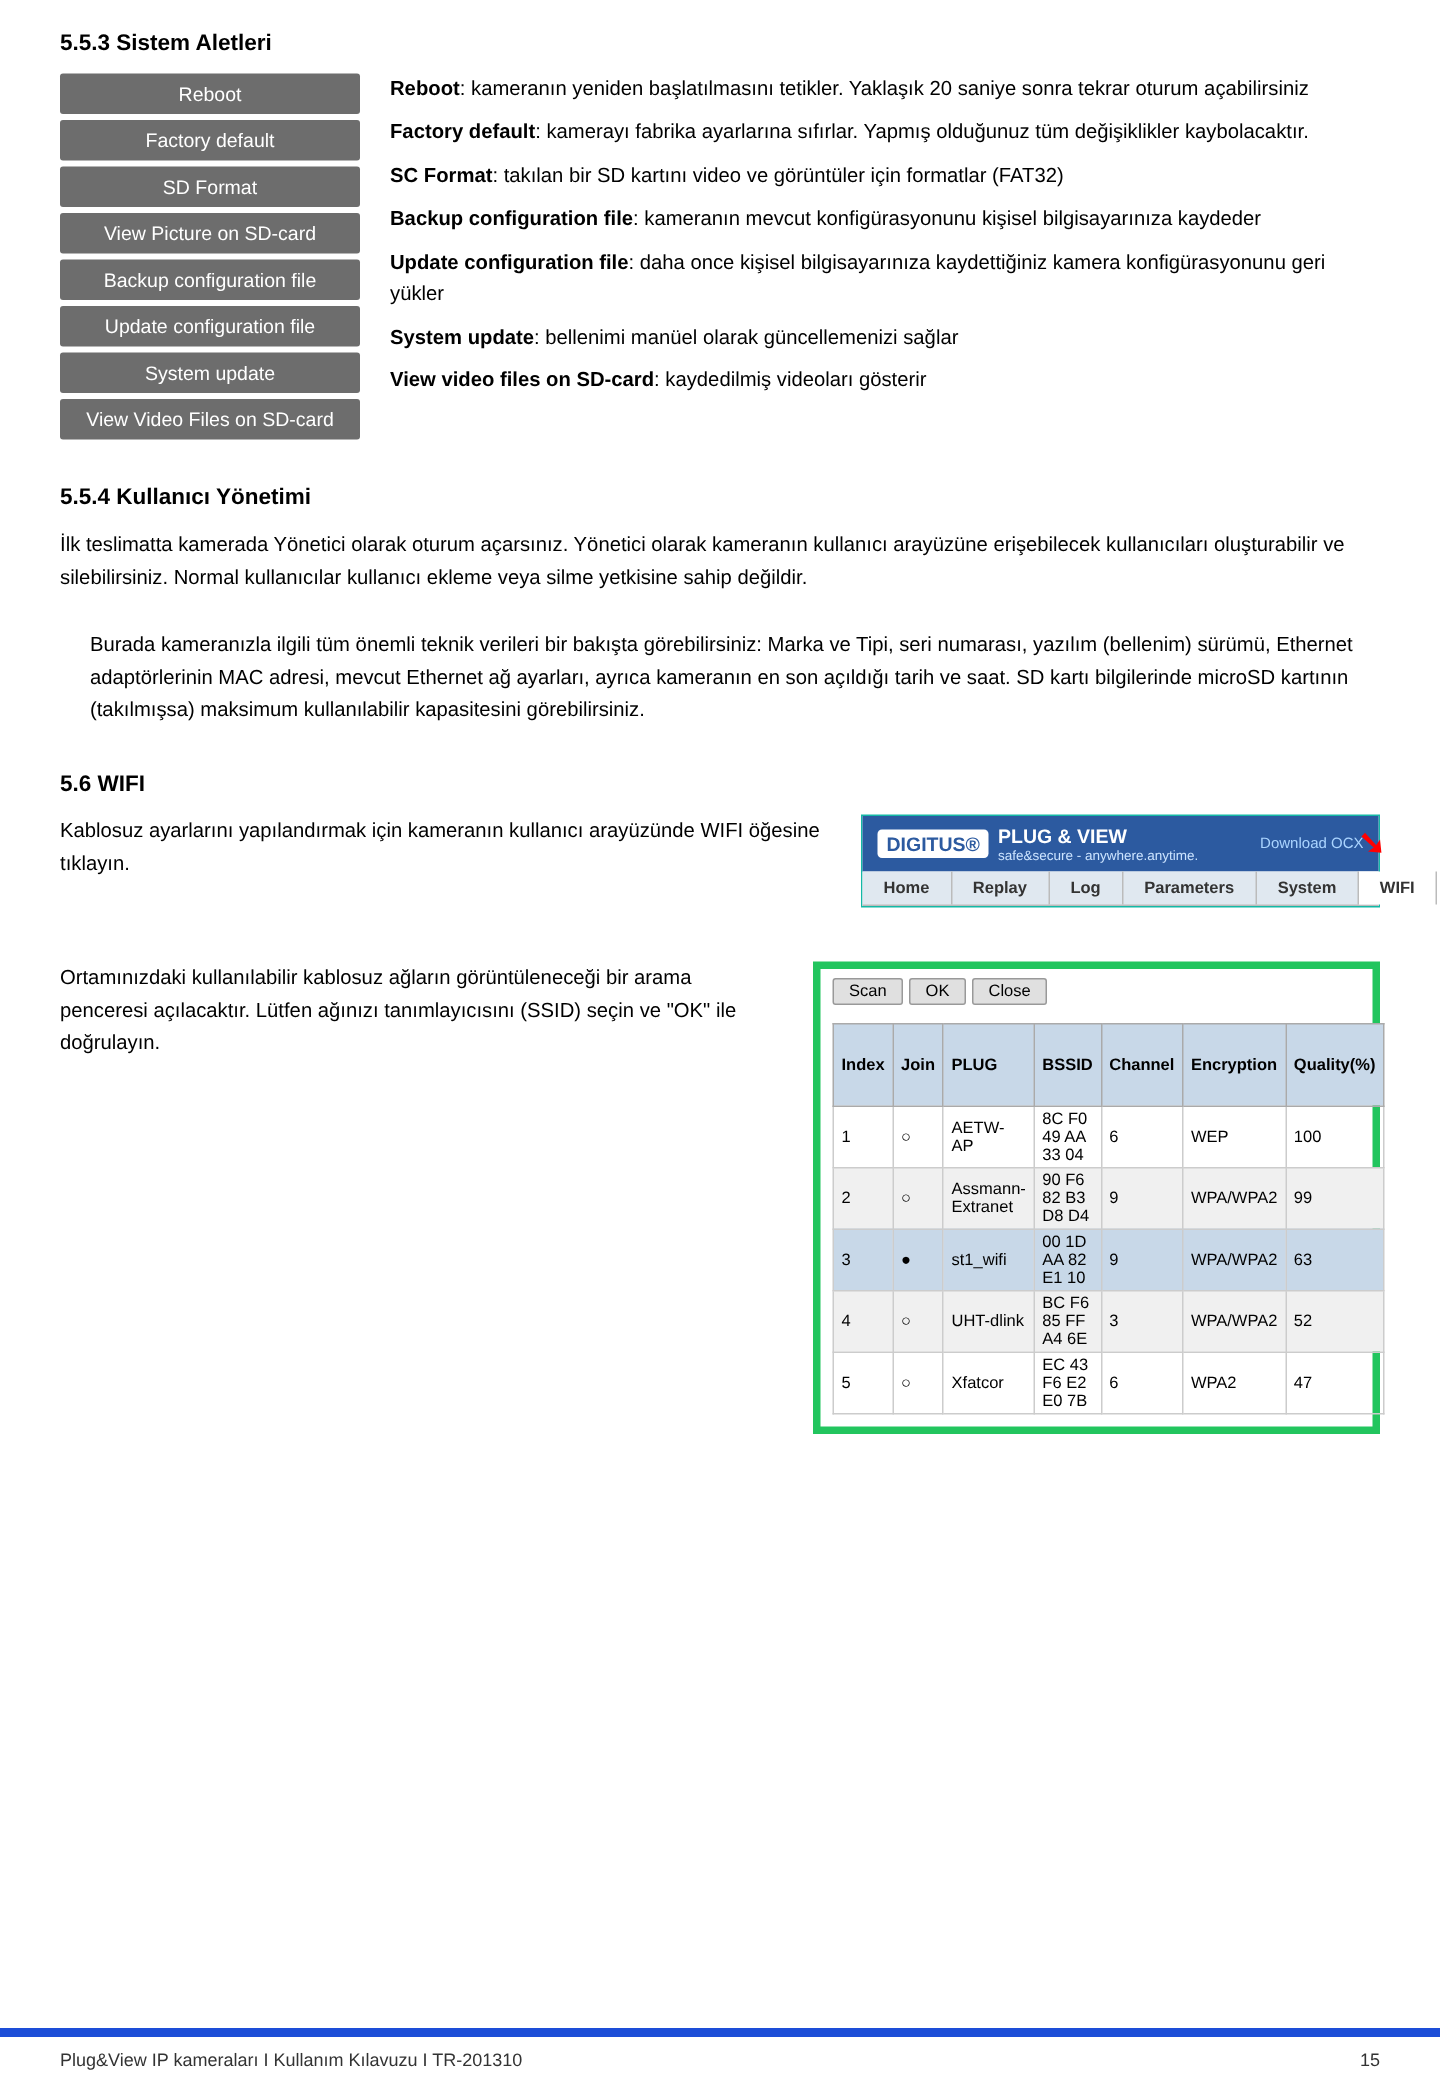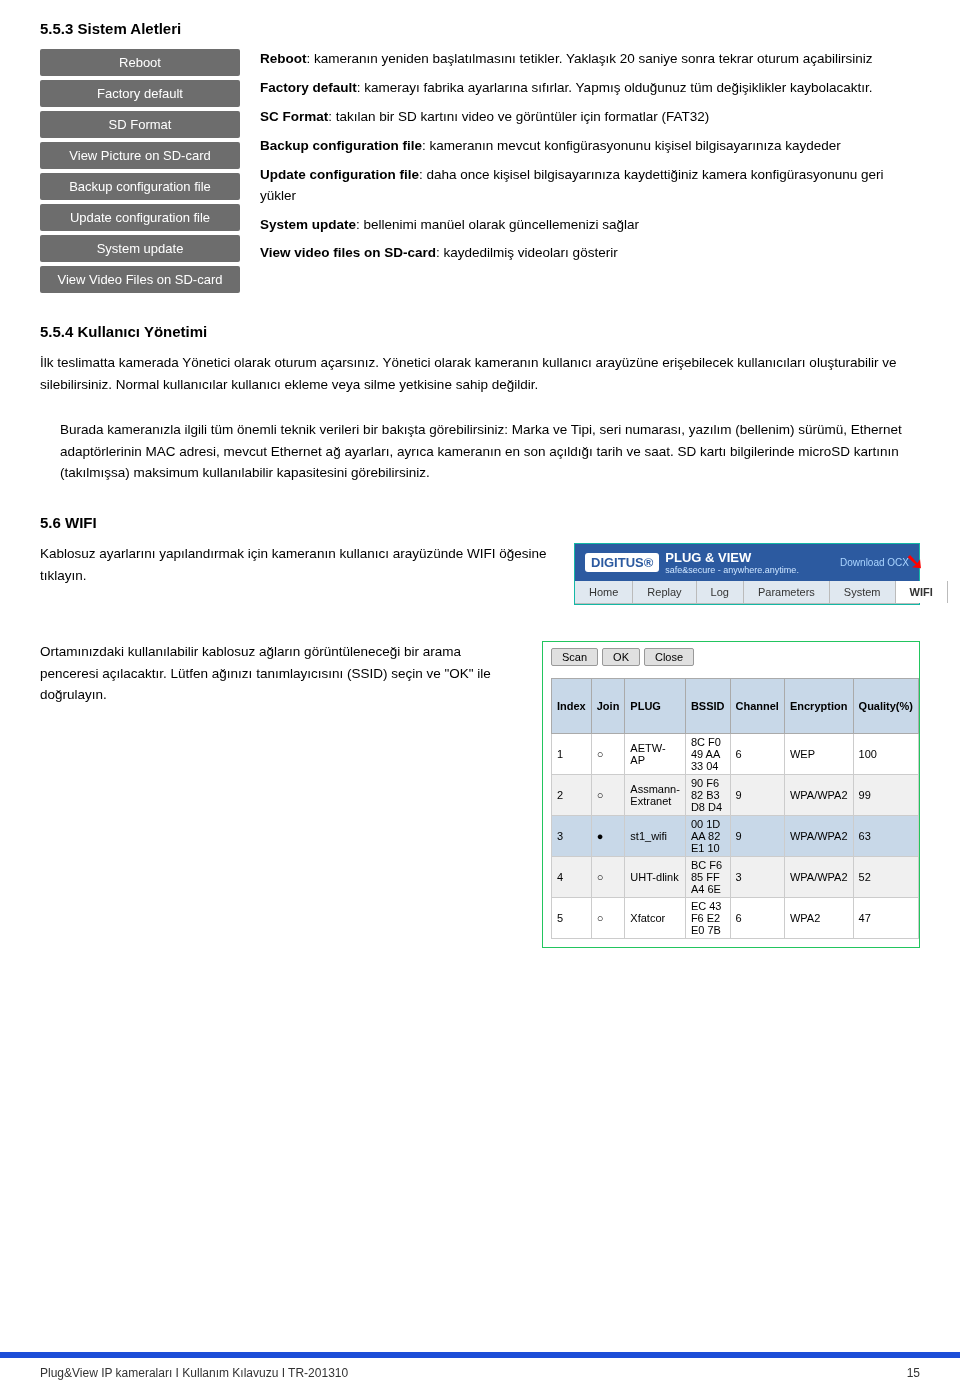--- a/index.html
+++ b/index.html
@@ -141,20 +141,21 @@
       background: #e0e8f0;
       border-bottom: 1px solid #bbb;
     }
 
     .wifi-nav-item {
       padding: 5px 14px;
       font-size: 11px;
       color: #333;
       cursor: pointer;
       border-right: 1px solid #bbb;
+      font-weight: bold;
     }
 
     .wifi-nav-item.active {
       background: #fff;
       font-weight: bold;
     }
 
     
     .scan-buttons {
       display: flex;
@@ -180,21 +181,21 @@
 
     .scan-text {
       font-size: 13.5px;
       line-height: 1.6;
       flex: 1;
     }
 
     .wifi-screenshot2 {
       width: 378px;
       flex-shrink: 0;
-      border: 1px solid #22c55e;
+      border: 5px solid #22c55e;
       font-size: 11px;
       background: #fff;
     }
 
     
     .page-footer {
       position: absolute;
       bottom: 15px;
       left: 0;
       right: 0;

